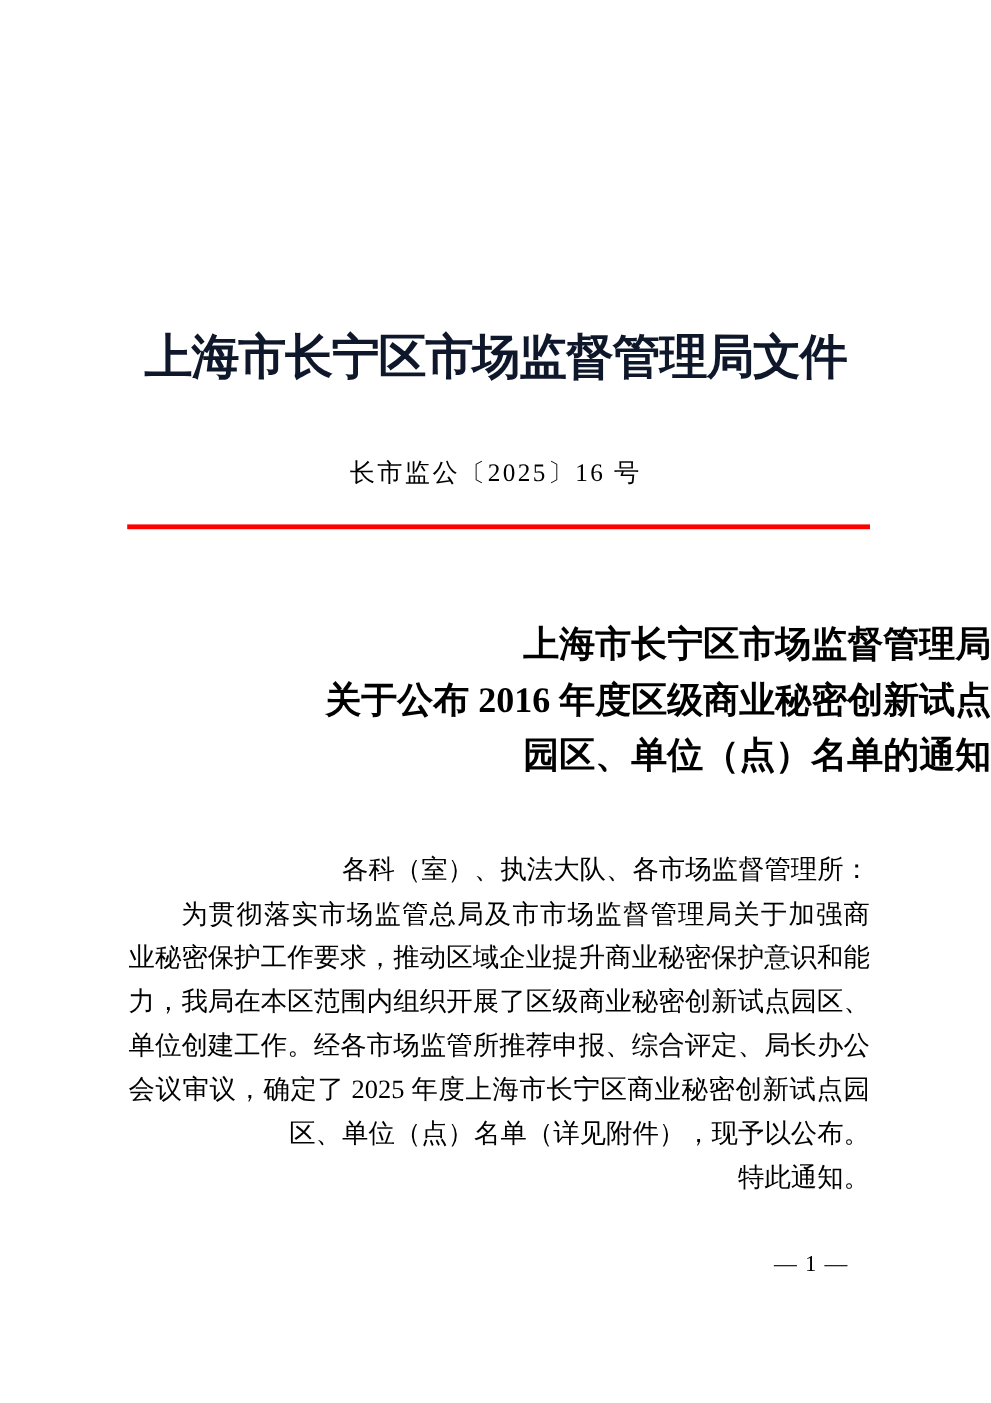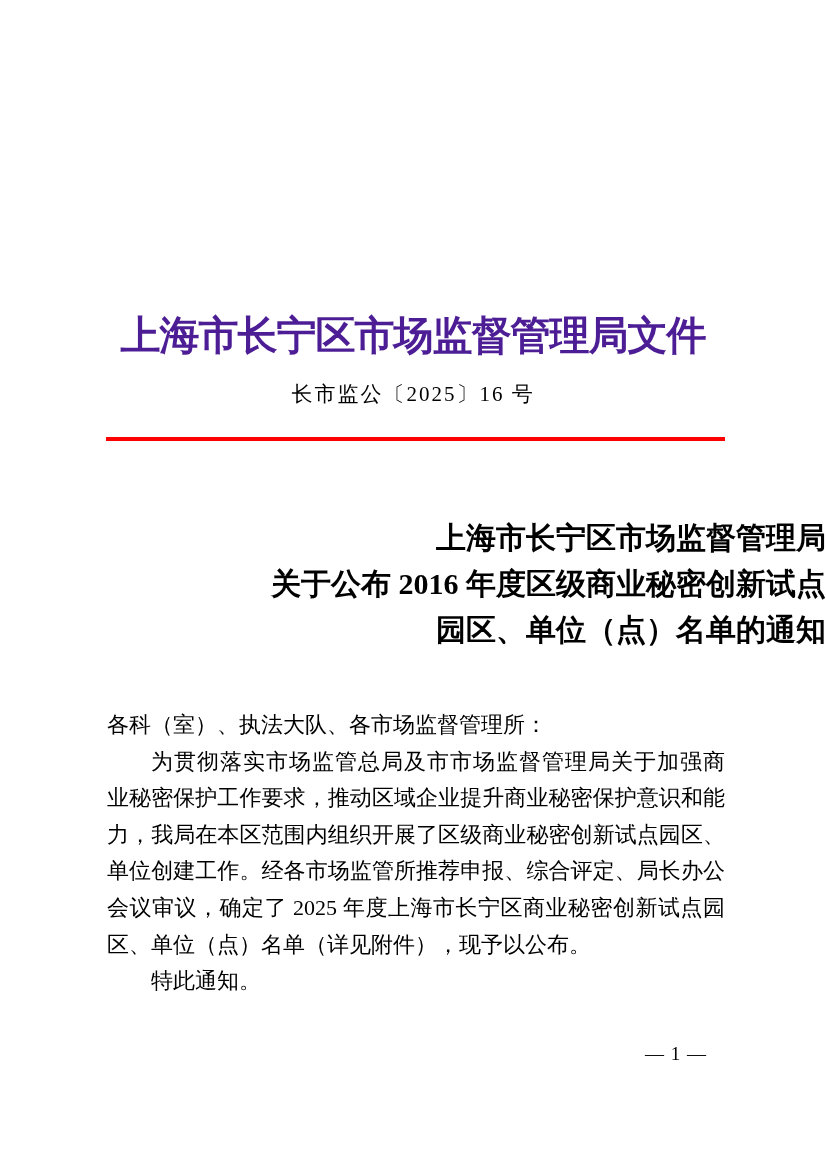--- a/index.html
+++ b/index.html
@@ -71,21 +71,21 @@
     position: absolute;
     top: 707px;
     left: 107px;
     width: 618px;
     font-size: 22px;
     line-height: 36.6px;
     font-weight: normal;
   }
   .body-text .line {
     min-height: 36.6px;
-    text-align: left;
+    text-align: right;
   }
   .body-text .line.fill {
     text-align: justify;
     text-align-last: justify;
   }
   .body-text .line.ind {
     text-indent: 44px;
   }
 
   
@@ -100,21 +100,21 @@
   }
 
   .red-accent { color: #fe0000; }
   .red-bg { background: #fe0000; }
 </style>
 </head>
 <body>
 
 <div class="page">
 
-  <div class="org-title red-accent" style="color: #4c1d95; margin-top: 38px;">上海市长宁区市场监督管理局文件</div>
+  <div class="org-title red-accent" style="color: #0f172a;">上海市长宁区市场监督管理局文件</div>
 
   <div class="doc-number">长市监公〔2025〕16 号</div>
 
   <div class="red-line red-bg" style="background: rgb(254, 0, 0);"></div>
 
   <div class="notice-title">
     <div>上海市长宁区市场监督管理局</div>
     <div>关于公布 2016 年度区级商业秘密创新试点</div>
     <div>园区、单位（点）名单的通知</div>
   </div>

